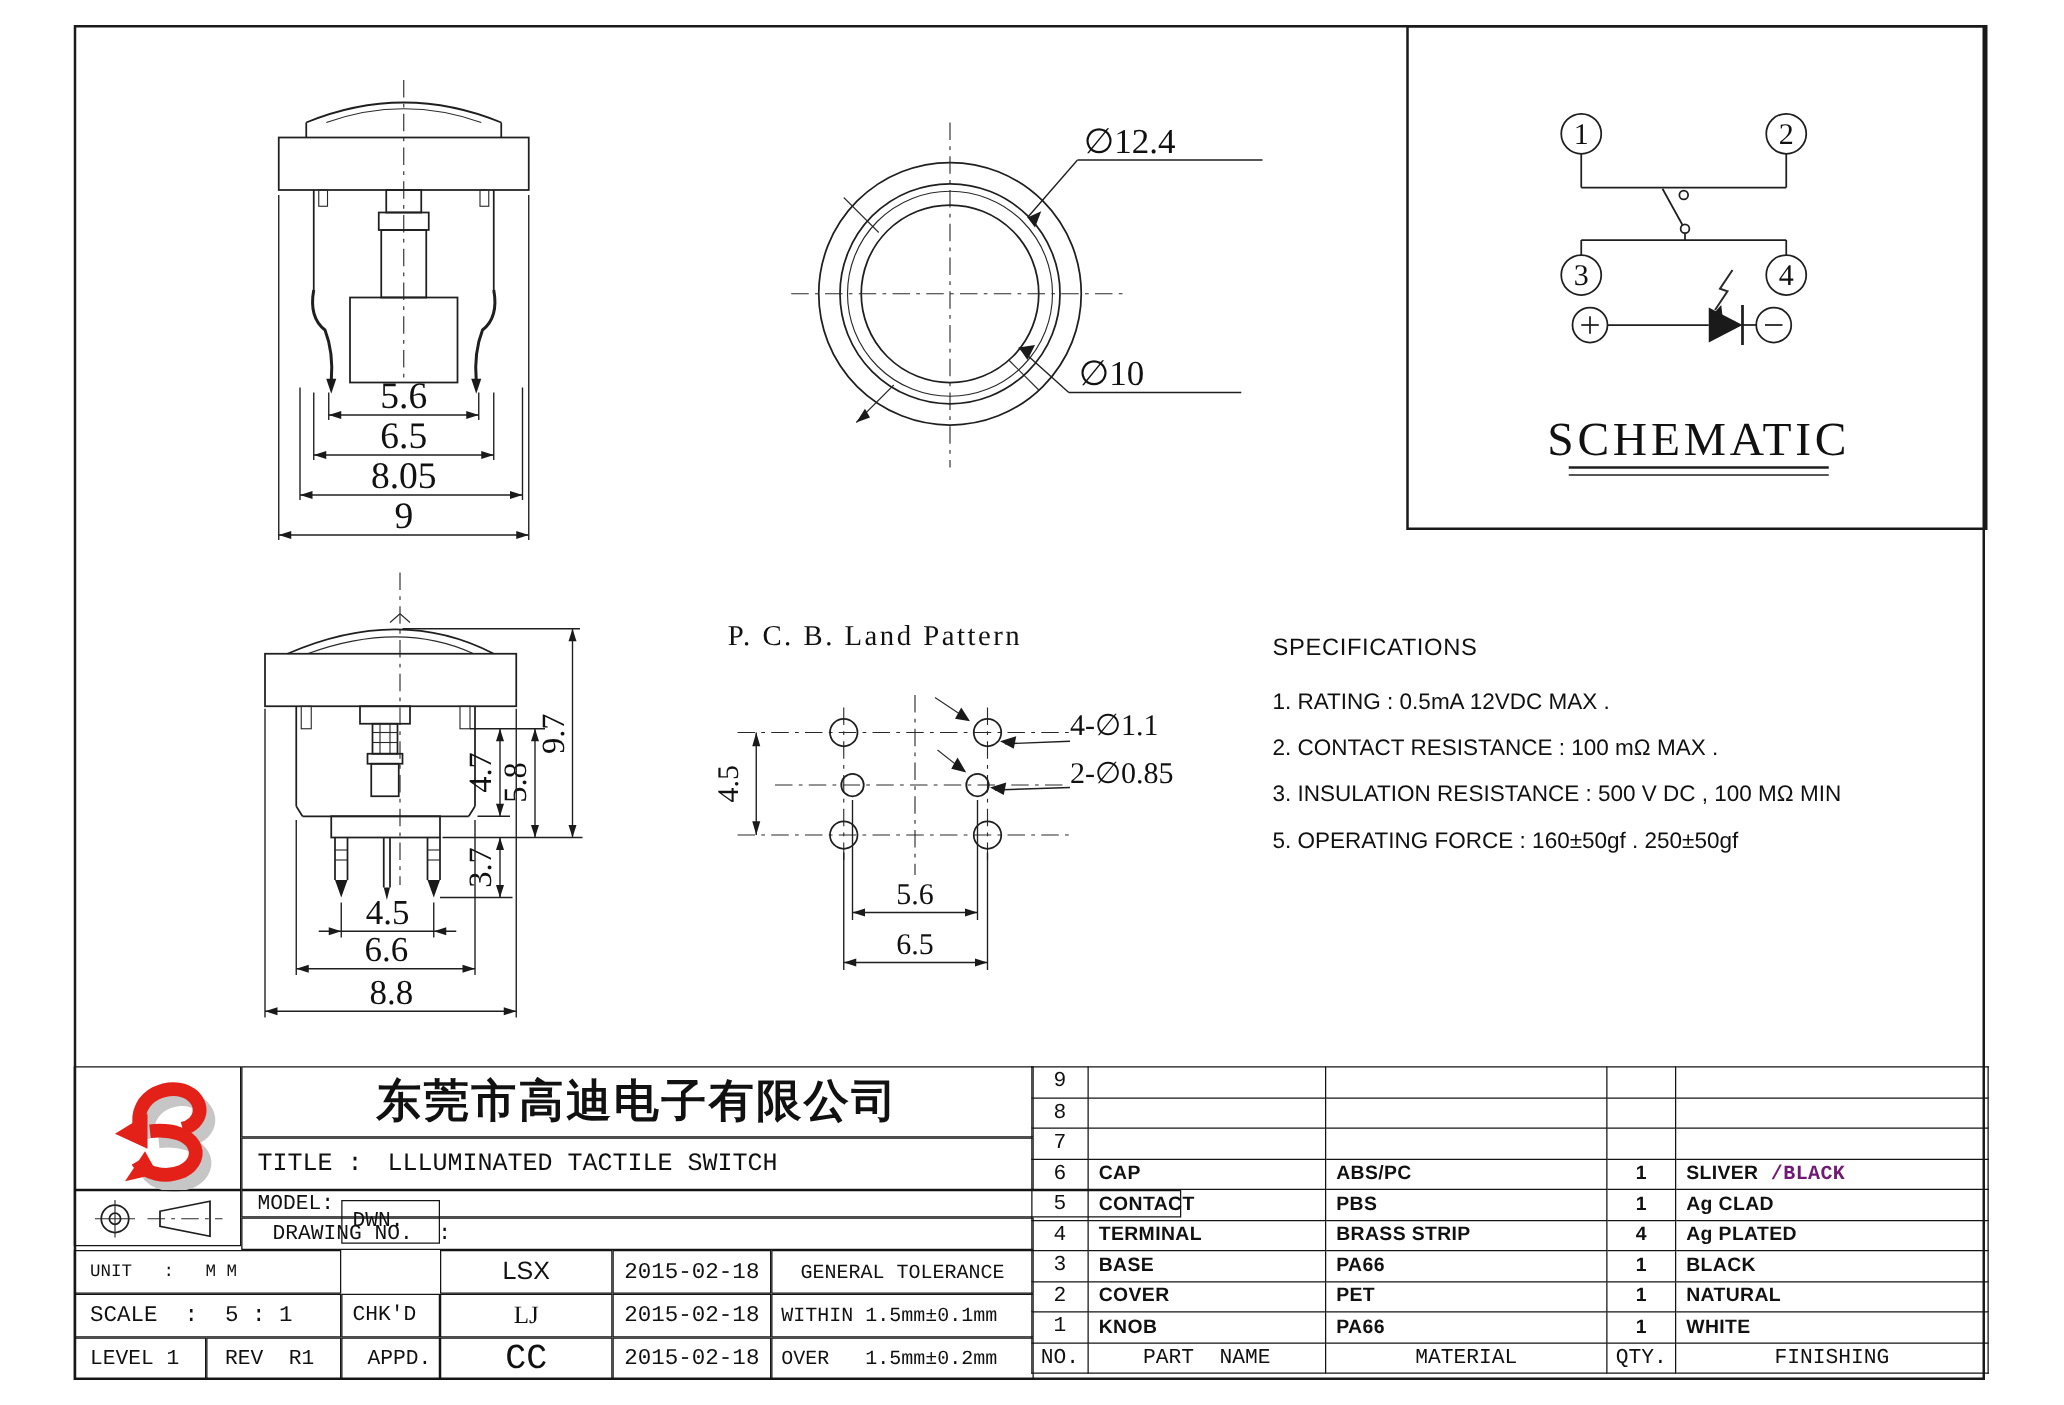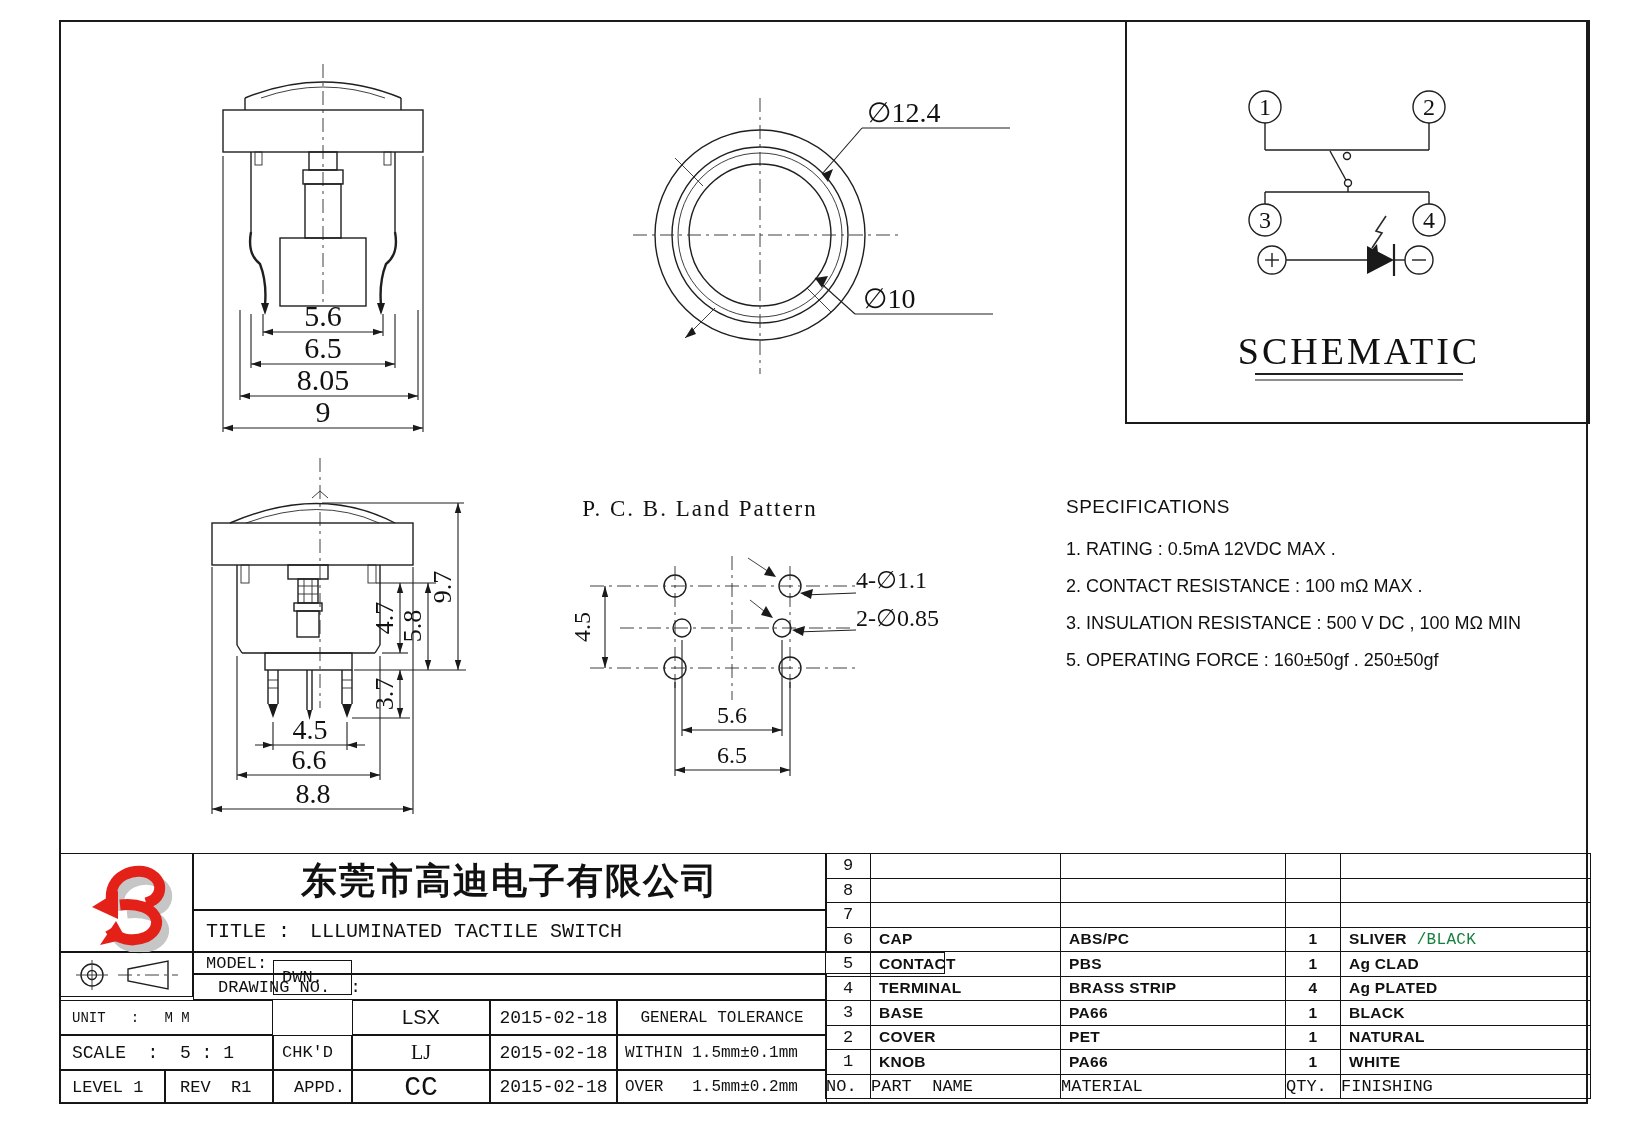--- a/index.html
+++ b/index.html
@@ -9,30 +9,30 @@
   svg{overflow:visible;}
   .ln{stroke:#1f1f1f;stroke-width:1.4;fill:none;}
   .thin{stroke:#2a2a2a;stroke-width:0.9;fill:none;}
   .cl{stroke:#2a2a2a;stroke-width:0.9;fill:none;stroke-dasharray:14 5 3 5;}
   .dim{stroke:#1f1f1f;stroke-width:1.1;fill:none;}
   .ah{fill:#1a1a1a;stroke:none;}
   .dtx{font-family:"Liberation Serif",serif;fill:#111;}
   .cell{position:absolute;border:1.6px solid #141414;box-sizing:border-box;display:flex;align-items:center;
         font-family:"Liberation Mono",monospace;color:#111;white-space:pre;background:transparent;}
   .pcenter{justify-content:center;}
-  .specs{position:absolute;left:1018px;top:496px;width:575px;margin-left:48px;}
+  .specs{position:absolute;left:1018px;top:508px;width:575px;}
   .specs .sp-title{font-size:19px;font-weight:400;margin-bottom:13px;letter-spacing:0.5px;}
   .specs .sp-item{font-size:18px;line-height:37px;white-space:pre;}
   table.parts{position:absolute;left:825px;top:853px;width:765px;border-collapse:collapse;table-layout:fixed;}
   table.parts td{border:1.6px solid #141414;height:23.5px;padding:0 0 0 8px;overflow:hidden;
         font-family:"Liberation Mono",monospace;font-size:17px;color:#111;white-space:pre;}
   table.parts td.num{text-align:center;padding:0;}
   table.parts td.bold{font-family:"Liberation Sans",sans-serif;font-weight:700;font-size:15.5px;letter-spacing:0.3px;}
-  table.parts td.hdr{padding:0;font-size:17px;margin-top:37px;}
-  .finlight{font-family:"Liberation Mono",monospace;font-weight:400;color:#15803d;font-size:16px;text-align:right;}
+  table.parts td.hdr{text-align:center;padding:0;font-size:17px;margin-top:37px;}
+  .finlight{font-family:"Liberation Mono",monospace;font-weight:700;color:#701a75;font-size:16px;text-align:right;}
   .schembox{position:absolute;left:1125px;top:20px;width:465px;height:404px;border:2px solid #1a1a1a;box-sizing:border-box;}
 </style>
 </head>
 <body>
 
 <div class="frame"></div>
 
 <svg class="abs" style="left:205px;top:62px" width="440" height="372" viewBox="0 0 440 372">
   <line class="cl" x1="118" y1="2" x2="118" y2="240"></line>
   <path class="ln" d="M 40 36 Q 118 4 196 36"></path>

